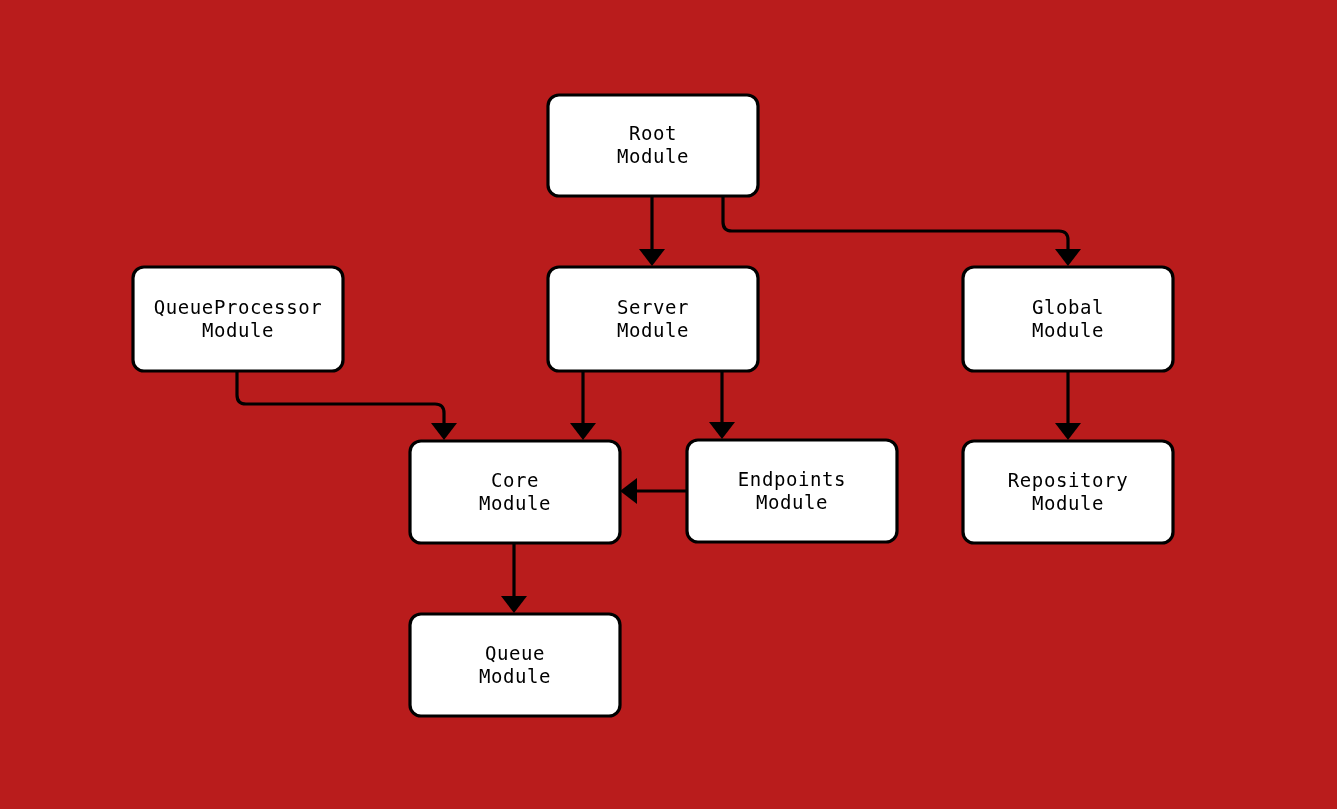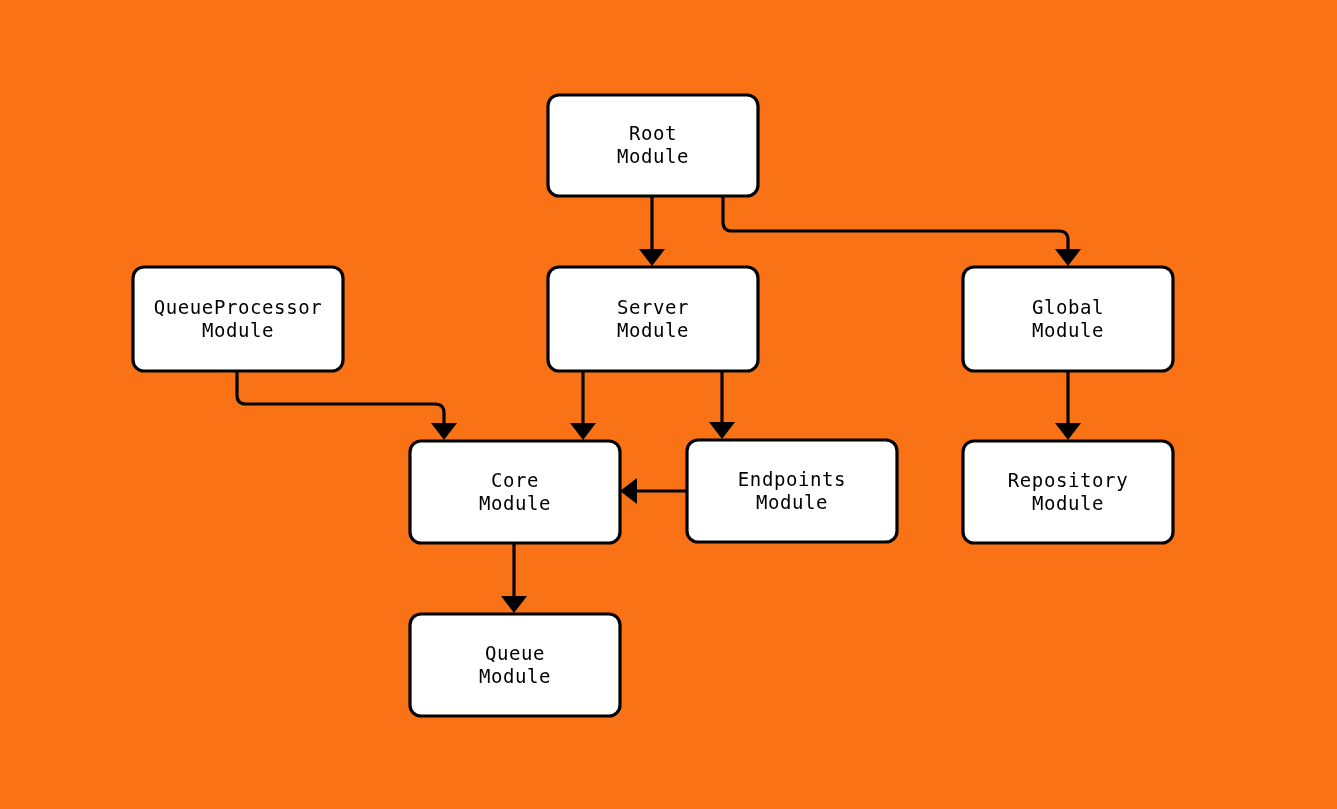--- a/index.html
+++ b/index.html
@@ -11,21 +11,21 @@
   body {
     width: 1337px;
     height: 809px;
     font-family: "DejaVu Sans Mono", "Liberation Mono", monospace;
     overflow: hidden;
   }
   #diagram-root {
     position: relative;
     width: 1337px;
     height: 809px;
-    background: #f97316;
+    background: #b91c1c;
   }
   svg#diagram-canvas {
     position: absolute;
     top: 0;
     left: 0;
     width: 1337px;
     height: 809px;
     display: block;
   }
   .node-box {

